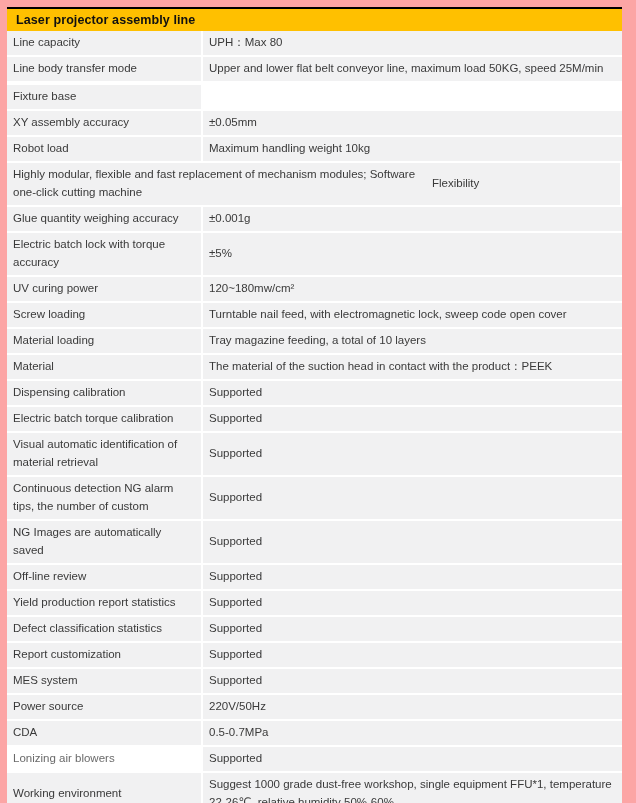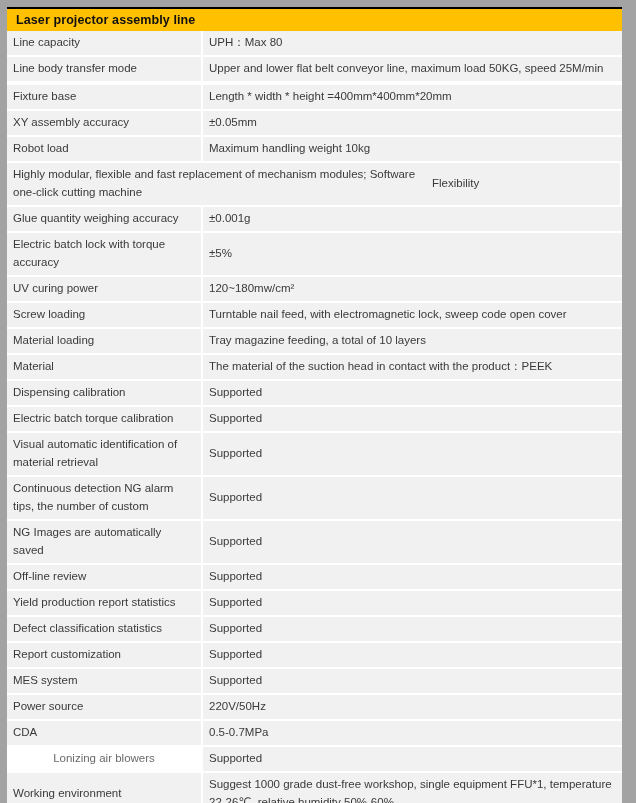--- a/index.html
+++ b/index.html
@@ -16,21 +16,21 @@
   body {
     width: 636px;
     height: 803px;
     overflow: hidden;
     font-family: "Liberation Sans", "DejaVu Sans", sans-serif;
     color: var(--text);
   }
   .page {
     width: 636px;
     height: 803px;
-    background: #a3a3a3;
+    background: #fca5a5;
     padding: 7px 14px 6px 7px;
   }
   .spec-table {
     width: 615px;
     border-top: 2px solid var(--frame);
     border-bottom: 2px solid var(--frame);
     background: var(--gap);
   }
   .table-header {
     background: var(--header-bg);
@@ -59,21 +59,20 @@
   .cell.label {
     width: 196px;
     border-right: 2px solid var(--gap);
     flex: 0 0 196px;
   }
   .cell.value { flex: 1 1 auto; align-items: center; }
   .cell span { display: block; }
   .row.hl .cell.label {
     background: var(--hl-bg);
     color: var(--hl-text);
-    justify-content: center;
   }
 </style>
 </head>
 <body>
 
 <div class="page">
   <div class="spec-table">
     <div class="table-header">Laser projector assembly line</div>
     <div class="rows" id="rows">
   <div class="row">
@@ -94,23 +93,20 @@
           </div>
   </div>
 
   <div class="row">
   </div>
 
   <div class="row">
     <div class="cell label">
             <span>Fixture base</span>
           </div>
-    <div class="cell value">
-            <span>Length * width * height =400mm*400mm*20mm</span>
-          </div>
   </div>
 
   <div class="row">
     <div class="cell label">
             <span>XY assembly accuracy</span>
           </div>
     <div class="cell value">
             <span>±0.05mm</span>
           </div>
   </div>

